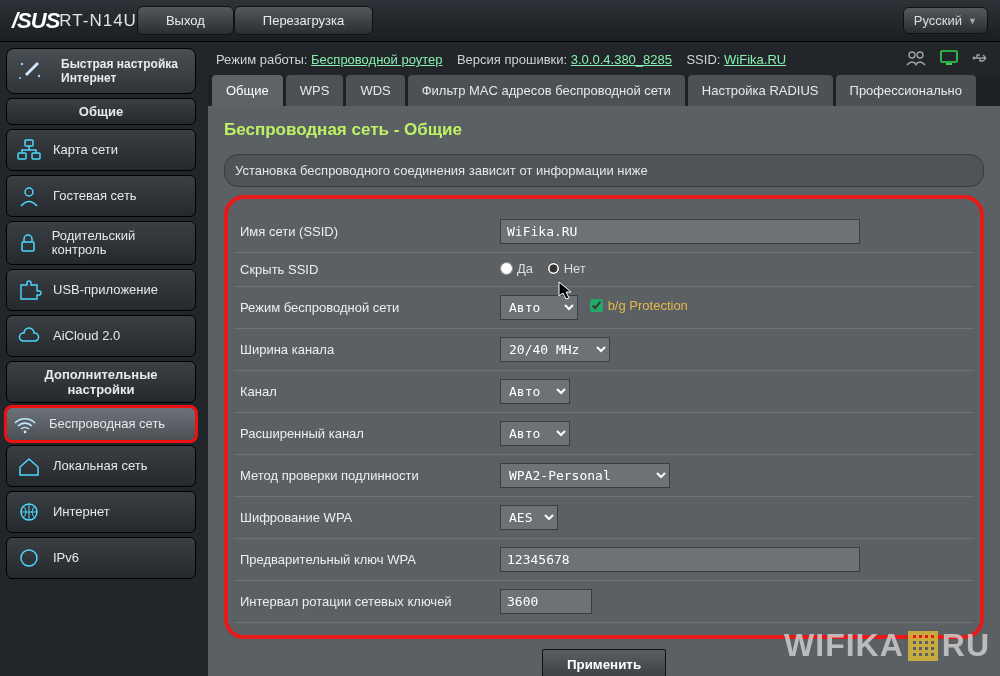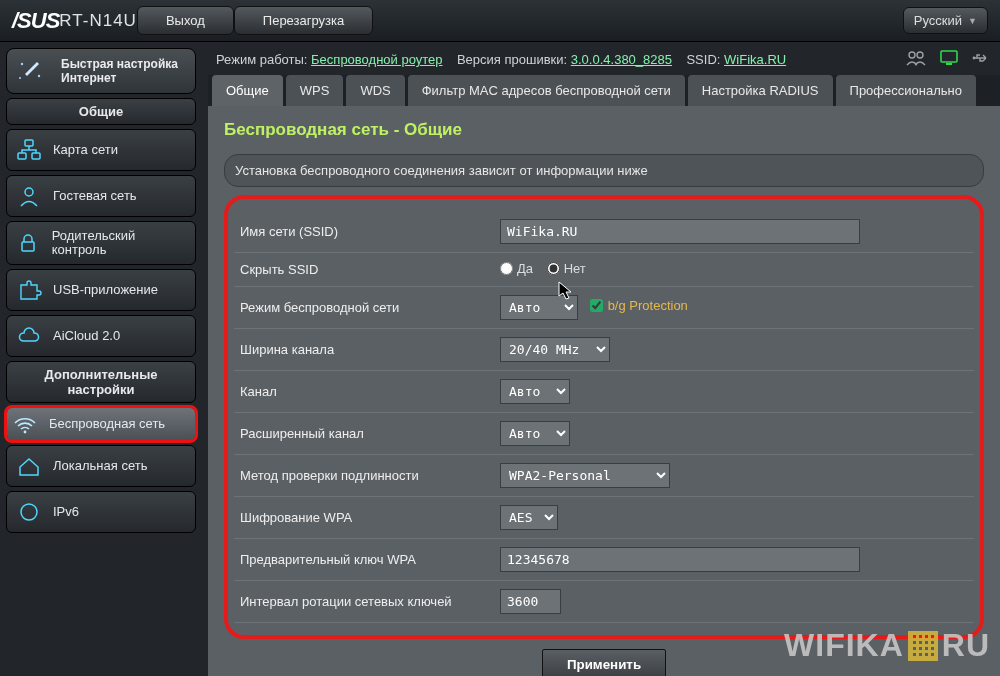--- a/index.html
+++ b/index.html
@@ -29,21 +29,21 @@
 .tab{background:#4c5155;color:#e8e8e8;padding:8px 14px;border-radius:4px 4px 0 0;cursor:pointer;font-size:13px}
 .tab.act{background:#5e6368;color:#fff}
 .panel{background:#5b6065;padding:14px 16px;min-height:540px}
 .title{color:#bef264;font-size:17px;font-weight:bold;margin-bottom:14px}
 .desc{color:#e6e6e6;background:#4f5458;border:1px solid #393d41;border-radius:14px;padding:8px 10px;margin-bottom:8px}
 .formwrap{border:4px solid #e51a1a;border-radius:20px;padding:12px 6px}
 table.frm{width:100%;border-collapse:collapse}
 table.frm td{border-bottom:1px solid #6e7377;padding:8px 6px;vertical-align:middle}
 table.frm td.lab{width:260px;color:#eee}
 .inp{background:#6d7276;border:1px solid #3a3e42;color:#fff;padding:4px 6px;width:360px;font-family:monospace;font-size:13px}
-.inp.sm{width:61px}
+.inp.sm{width:92px}
 .sel{background:#6d7276;border:1px solid #3a3e42;color:#fff;padding:3px 4px;font-family:monospace;font-size:13px}
 .radio{display:inline-flex;align-items:center;gap:4px;margin-right:10px}
 .radio input{accent-color:#333}
 .chk{display:inline-flex;align-items:center;gap:5px;margin-left:8px;color:#e5b84a}
 .chk input{accent-color:#2a6}
 .apply{text-align:center;margin-top:10px}
 .apply button{background:linear-gradient(#5a5f64,#3a3e42);border:1px solid #111;border-radius:2px;padding:7px 24px;color:#fff;font-weight:bold;cursor:pointer}
 .watermark{position:absolute;right:10px;bottom:12px;font-family:Arial;font-weight:900;font-size:32px;color:#ccc;letter-spacing:1px;display:flex;align-items:center;gap:4px;opacity:.85}
 .watermark .q{width:30px;height:30px;background:repeating-linear-gradient(0deg,#d9b93a 0 3px,transparent 3px 6px),repeating-linear-gradient(90deg,#d9b93a 0 3px,transparent 3px 6px);border:2px solid #d9b93a}
 .cursor{position:absolute;left:558px;top:281px;pointer-events:none}
@@ -135,20 +135,29 @@
         </span>
       <span class="lbl">Беспроводная сеть</span>
     </div>
     <div class="navitem">
       <span class="ic">
           <svg width="26" height="22" viewBox="0 0 26 22">
             <path d="M4 12 L13 4 L22 12 V20 H4 Z" fill="none" stroke="#4fd7ff" stroke-width="1.5"></path>
           </svg>
         </span>
       <span class="lbl">Локальная сеть</span>
+    </div>
+    <div class="navitem">
+      <span class="ic">
+          <svg width="26" height="22" viewBox="0 0 26 22">
+            <circle cx="13" cy="11" r="8" fill="none" stroke="#4fd7ff" stroke-width="1.5"></circle>
+            <path d="M5 11 H21 M13 3 V19 M7 5 Q13 11 7 17 M19 5 Q13 11 19 17" fill="none" stroke="#4fd7ff" stroke-width="1"></path>
+          </svg>
+        </span>
+      <span class="lbl">Интернет</span>
     </div>
     <div class="navitem">
       <span class="ic">
           <svg width="26" height="22" viewBox="0 0 26 22">
             <circle cx="13" cy="11" r="8" fill="none" stroke="#4fd7ff" stroke-width="1.5"></circle>
           </svg>
         </span>
       <span class="lbl">IPv6</span>
     </div>
   </div>

